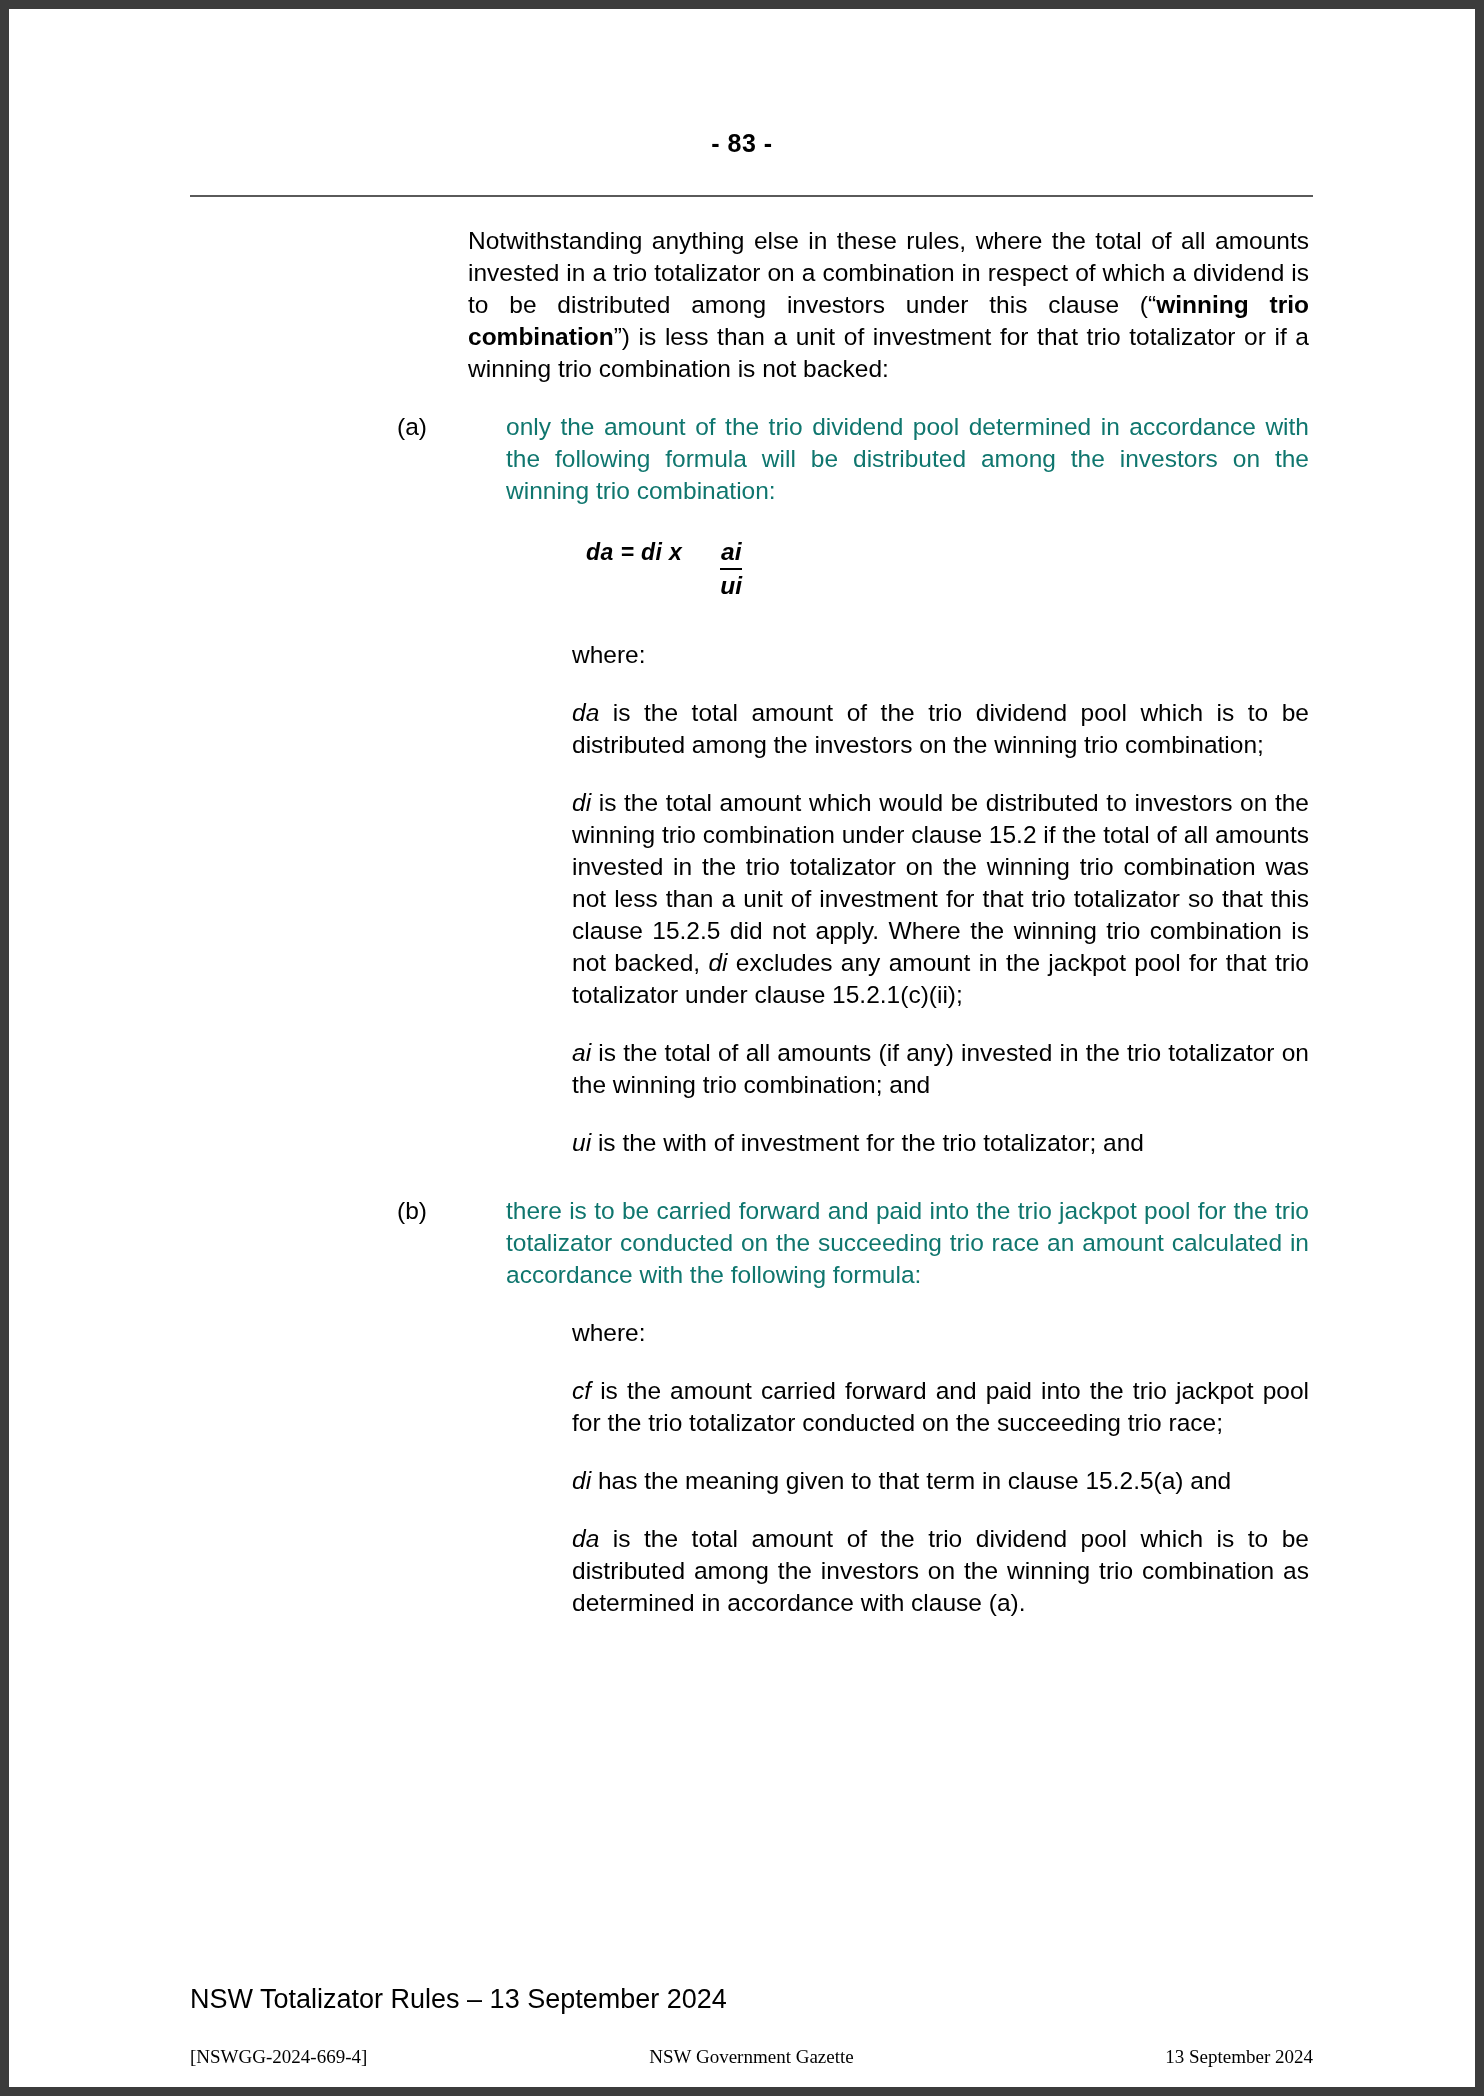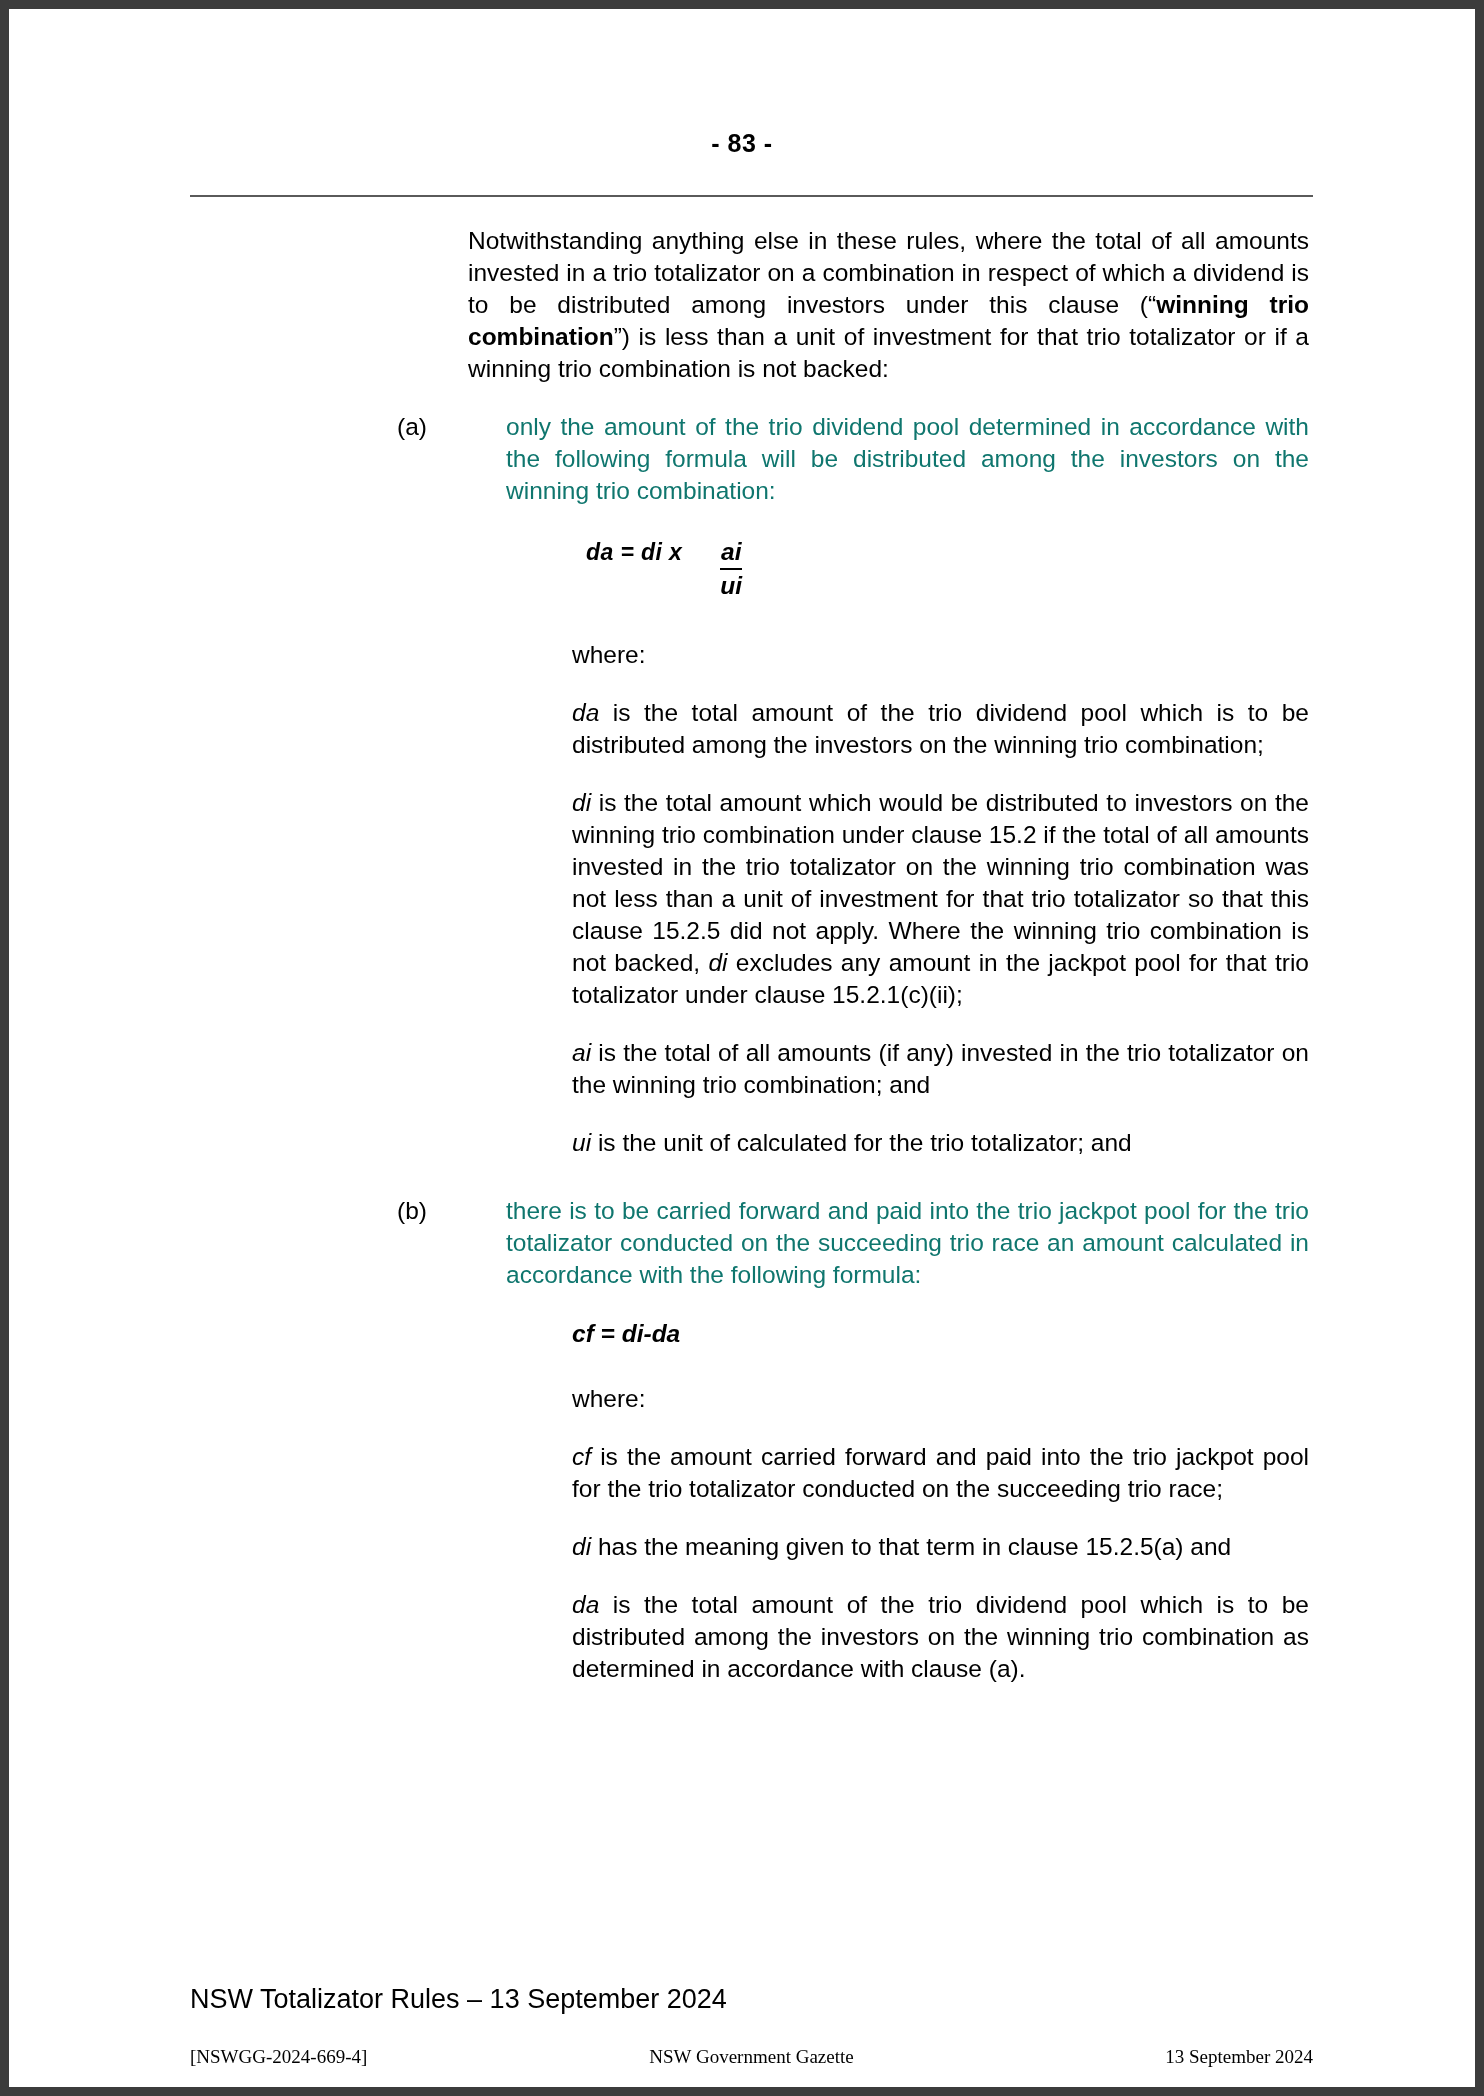--- a/index.html
+++ b/index.html
@@ -208,28 +208,27 @@
       </div>
 
       <div class="para lvl-where no-justify">where:</div>
 
       <div class="para lvl-def"><i>da</i><span> is the total amount of the trio dividend pool which is to be distributed among the investors on the winning trio combination;</span></div>
 
       <div class="para lvl-def"><i>di</i><span> is the total amount which would be distributed to investors on the winning trio combination under clause 15.2 if the total of all amounts invested in the trio totalizator on the winning trio combination was not less than a unit of investment for that trio totalizator so that this clause 15.2.5 did not apply. Where the winning trio combination is not backed, </span><i>di</i><span> excludes any amount in the jackpot pool for that trio totalizator under clause 15.2.1(c)(ii);</span></div>
 
       <div class="para lvl-def"><i>ai</i><span> is the total of all amounts (if any) invested in the trio totalizator on the winning trio combination; and</span></div>
 
-      <div class="para lvl-def"><i>ui</i><span> is the unit of calculated for the trio totalizator; and</span></div>
+      <div class="para lvl-def"><i>ui</i><span> is the with of investment for the trio totalizator; and</span></div>
 
       <div class="clause-row" style="margin-top:36px;">
         <div class="clause-label">(b)</div>
         <div class="clause-body">there is to be carried forward and paid into the trio jackpot pool for the trio totalizator conducted on the succeeding trio race an amount calculated in accordance with the following formula:</div>
       </div>
 
-      <div class="formula-simple">cf = di-da</div>
 
       <div class="para lvl-where no-justify">where:</div>
 
       <div class="para lvl-def"><i>cf</i><span> is the amount carried forward and paid into the trio jackpot pool for the trio totalizator conducted on the succeeding trio race;</span></div>
 
       <div class="para lvl-def no-justify"><i>di</i><span> has the meaning given to that term in clause 15.2.5(a) and</span></div>
 
       <div class="para lvl-def"><i>da</i><span> is the total amount of the trio dividend pool which is to be distributed among the investors on the winning trio combination as determined in accordance with clause (a).</span></div>
 
     </div>

